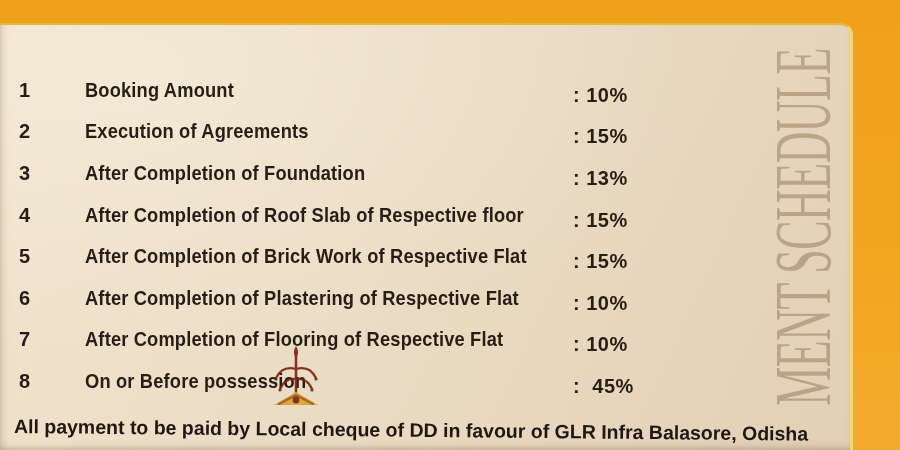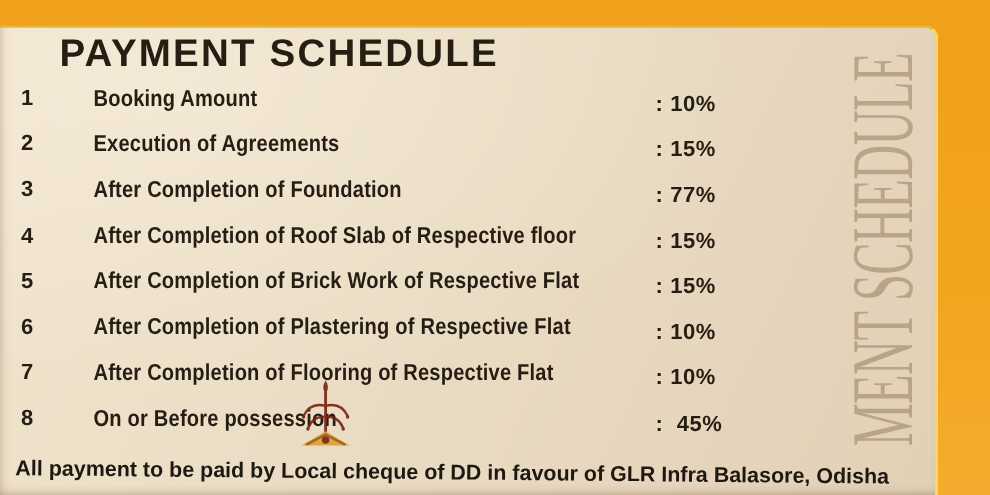--- a/index.html
+++ b/index.html
@@ -36,21 +36,21 @@
     position:absolute; left:19px; top:50%; transform:translateY(-50%);
     font-size:20px; font-weight:700; color:var(--ink);
   }
   .row .desc{
     position:absolute; left:85px; top:50%;
     font-size:21px; font-weight:700; color:var(--ink); white-space:nowrap;
     transform:translateY(-50%) scaleX(0.87); transform-origin:left center;
     letter-spacing:0.2px;
   }
   .row .pct{
-    position:absolute; left:596px; top:50%; transform:translateY(calc(-50% + 5px));
+    position:absolute; left:573px; top:50%; transform:translateY(calc(-50% + 5px));
     font-size:20px; font-weight:700; color:var(--ink);
     letter-spacing:0.5px; white-space:pre;
   }
   .watermark{
     position:absolute; left:453px; top:162px; width:700px; height:80px;
     line-height:80px; text-align:center;
     font-family:"Liberation Serif", serif;
     font-size:80px; letter-spacing:-1px;
     color:var(--watermark); opacity:0.48;
     transform:rotate(-90deg) scaleX(0.55);
@@ -67,39 +67,38 @@
     white-space:nowrap;
     transform:rotate(0.55deg); transform-origin:left center;
     z-index:3;
   }
 </style>
 </head>
 <body>
 
 <div class="card">
 
-  <h1 class="title">PAYMENT SCHEDULE</h1>
 
   <div class="watermark">MENT SCHEDULE</div>
 
   <div class="rows">
     <div class="row">
       <span class="num">1</span>
       <span class="desc">Booking Amount</span>
       <span class="pct">: 10%</span>
     </div>
     <div class="row">
       <span class="num">2</span>
       <span class="desc">Execution of Agreements</span>
       <span class="pct">: 15%</span>
     </div>
     <div class="row">
       <span class="num">3</span>
       <span class="desc">After Completion of Foundation</span>
-      <span class="pct">: 77%</span>
+      <span class="pct">: 13%</span>
     </div>
     <div class="row">
       <span class="num">4</span>
       <span class="desc">After Completion of Roof Slab of Respective floor</span>
       <span class="pct">: 15%</span>
     </div>
     <div class="row">
       <span class="num">5</span>
       <span class="desc">After Completion of Brick Work of Respective Flat</span>
       <span class="pct">: 15%</span>

